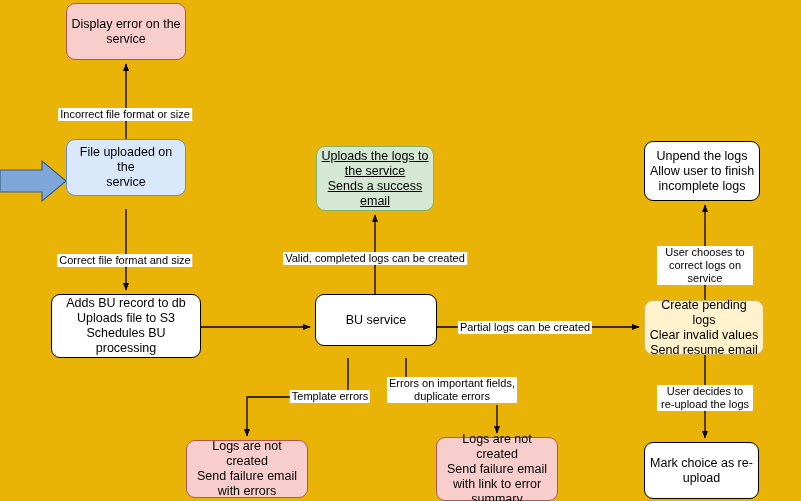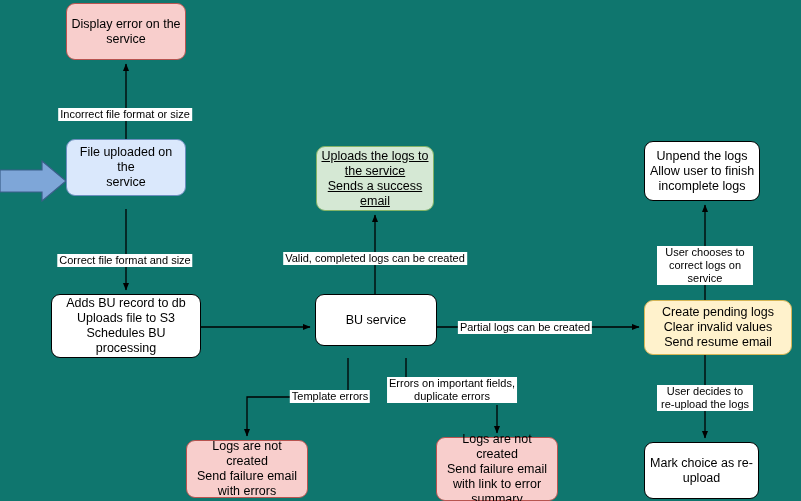--- a/index.html
+++ b/index.html
@@ -5,21 +5,21 @@
 <style>
   html, body {
     margin: 0;
     padding: 0;
     background: #ffffff;
   }
   #canvas {
     position: relative;
     width: 801px;
     height: 501px;
-    background: #0f766e;
+    background: #eab308;
     overflow: hidden;
     font-family: "Liberation Sans", "DejaVu Sans", sans-serif;
   }
   #edge-layer {
     position: absolute;
     left: 0;
     top: 0;
     width: 801px;
     height: 501px;
     pointer-events: none;
@@ -122,21 +122,21 @@
 
   <div class="node pink" style="left:436px; top:437px; width:122px; height:64px;">Logs are not created
 Send failure email
 with link to error
 summary</div>
 
   <div class="node plain" style="left:644px; top:141px; width:116px; height:60px;">Unpend the logs
 Allow user to finish
 incomplete logs</div>
 
-  <div class="node yellow" style="left:644px; top:300px; width:148px; height:55px;">Create pending logs
+  <div class="node yellow" style="left:644px; top:300px; width:120px; height:55px;">Create pending logs
 Clear invalid values
 Send resume email</div>
 
   <div class="node plain" style="left:644px; top:442px; width:115px; height:57px;">Mark choice as re-
 upload</div>
 
   <div class="edge-label" style="left:125px; top:108px;">Incorrect file format or size</div>
 
   <div class="edge-label" style="left:125px; top:254px;">Correct file format and size</div>
 

